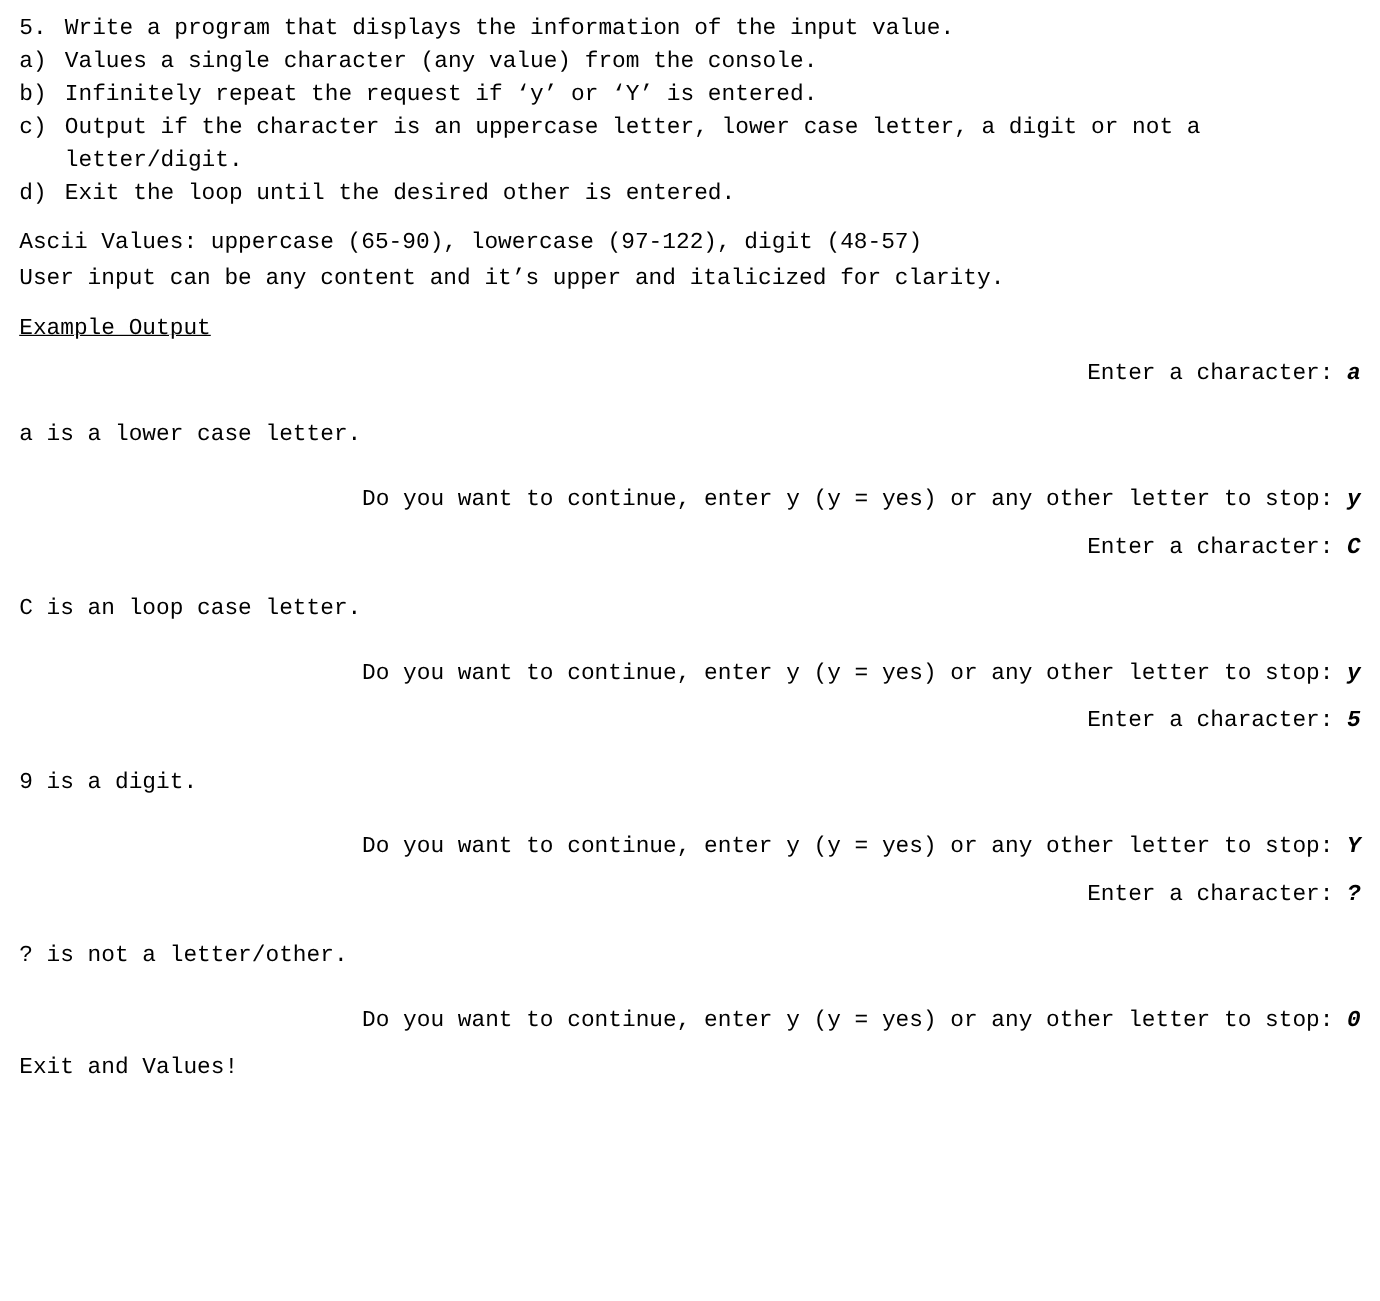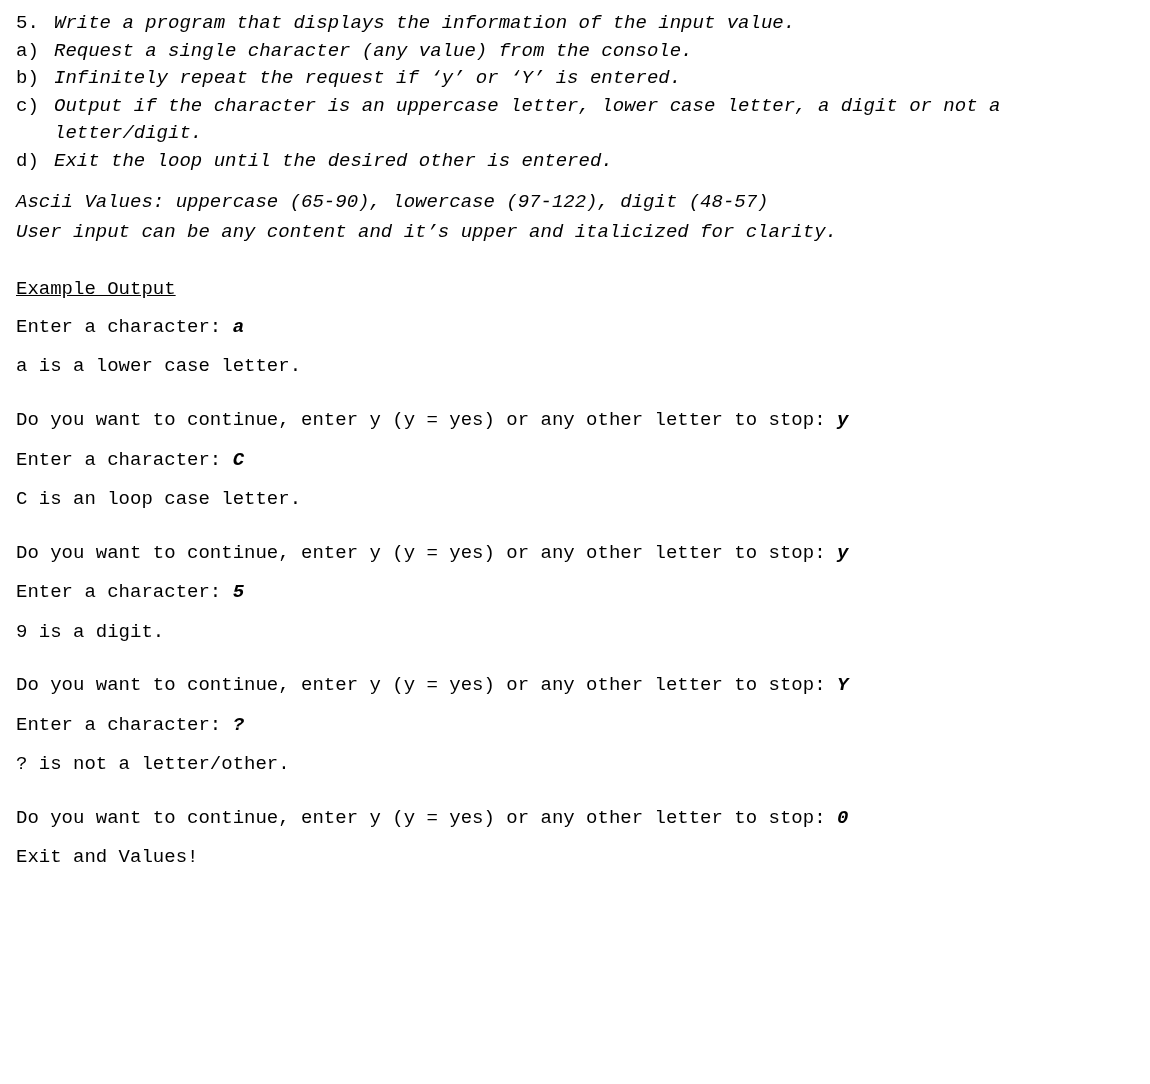--- a/index.html
+++ b/index.html
@@ -17,56 +17,56 @@
       margin-bottom: 14px;
     }
     .list-line {
       display: flex;
     }
     .list-marker {
       flex: 0 0 38px;
     }
     .list-body {
       flex: 1;
-      font-style: italic;
     }
     .hint {
-      font-style: italic;
       margin-bottom: 2px;
     }
     .section-heading {
       text-decoration: underline;
-      margin-top: 30px;
+      margin-top: 14px;
       margin-bottom: 10px;
     }
     .out-line {
       margin-bottom: 12px;
     }
     .out-block {
       margin-bottom: 26px;
+      margin-top: 24px;
     }
     .user-input {
       font-weight: bold;
       font-style: italic;
     }
     .inline {
       white-space: pre-wrap;
+      text-align: right;
     }
   </style>
 </head>
 <body>
 
 <div class="prompt-block">
   <div class="list-line">
     <span class="list-marker">5.</span>
     <span class="list-body">Write a program that displays the information of the input value.</span>
   </div>
   <div class="list-line">
     <span class="list-marker">a)</span>
-    <span class="list-body">Request a single character (any value) from the console.</span>
+    <span class="list-body">Values a single character (any value) from the console.</span>
   </div>
   <div class="list-line">
     <span class="list-marker">b)</span>
     <span class="list-body">Infinitely repeat the request if ‘y’ or ‘Y’ is entered.</span>
   </div>
   <div class="list-line">
     <span class="list-marker">c)</span>
     <span class="list-body">Output if the character is an uppercase letter, lower case letter, a digit or not a letter/digit.</span>
   </div>
   <div class="list-line">

